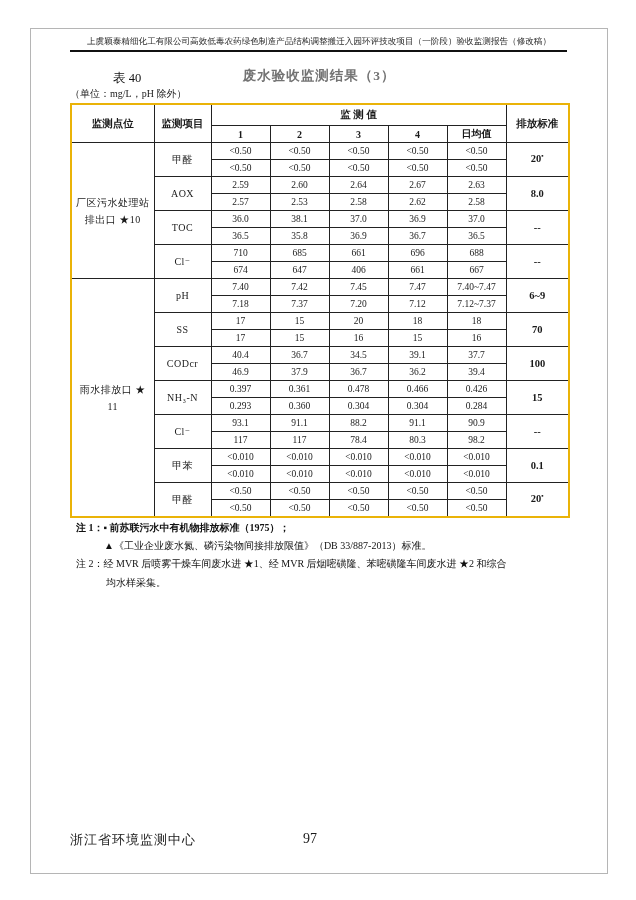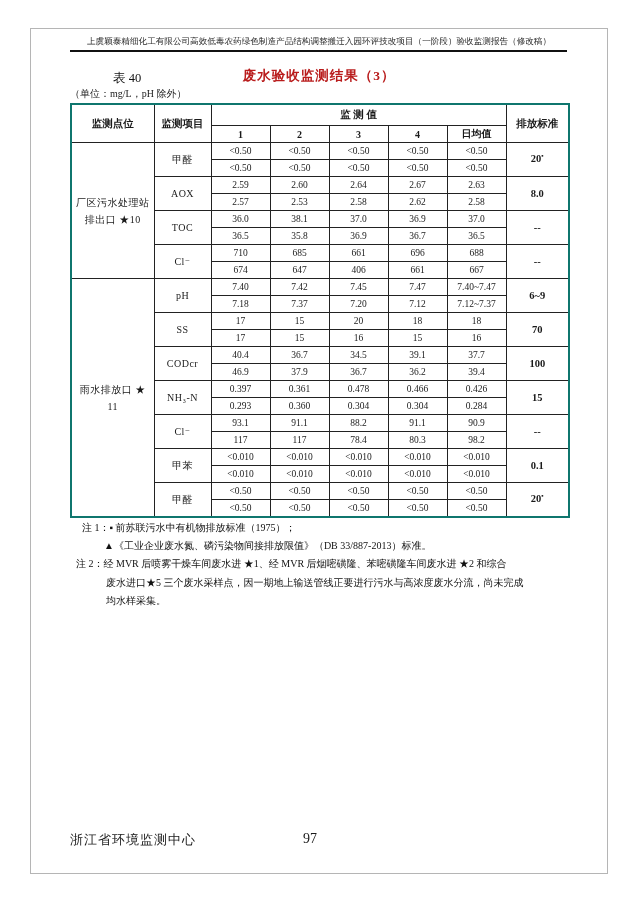--- a/index.html
+++ b/index.html
@@ -8,24 +8,24 @@
     font-family:"Liberation Serif","DejaVu Serif",serif;color:#1a1a1a;
     -webkit-font-smoothing:antialiased;
   }
   .page-frame{position:absolute;left:30px;top:28px;width:576px;height:844px;
     border:1px solid #b5b5b5;pointer-events:none;}
   .doc-header{position:absolute;top:36px;left:60px;width:518px;text-align:center;
     font-size:8.6px;color:#2a2a2a;white-space:nowrap;overflow:hidden;}
   .header-rule{position:absolute;top:50px;left:70px;width:497px;border-top:2px solid #111;}
   .table-label{position:absolute;top:70px;left:113px;font-size:12.5px;color:#111;}
   .doc-title{position:absolute;top:67px;left:70px;width:498px;text-align:center;
-    font-size:13.5px;font-weight:bold;letter-spacing:1px;color:#b91c1c;}
+    font-size:13.5px;font-weight:bold;letter-spacing:1px;color:#737373;}
   .unit-note{position:absolute;top:87px;left:70px;width:473px;text-align:left;font-size:10px;}
   .tbl-wrap{position:absolute;left:70px;top:103px;}
-  table{border-collapse:collapse;table-layout:fixed;width:498px;border:2px solid #0f766e;}
+  table{border-collapse:collapse;table-layout:fixed;width:498px;border:2px solid #eab308;}
   th,td{border:1px solid #222;padding:0;text-align:center;vertical-align:middle;
     font-size:9.5px;overflow:hidden;}
   thead th{font-weight:bold;font-size:10.5px;}
   tr.hdr1 th{height:20px;}
   tr.hdr2 th{height:16px;font-size:10px;}
   tbody td{height:16px;line-height:16px;}
   td.point-cell{font-size:10px;line-height:1.7;letter-spacing:0.5px;}
   td.item-cell{font-size:10px;letter-spacing:0.5px;}
   td.std-cell{font-weight:bold;font-size:10.5px;}
   .sup{font-size:6.5px;position:relative;top:-4px;font-weight:bold;}
@@ -258,21 +258,20 @@
           <td>&lt;0.50</td>
           <td>&lt;0.50</td>
           <td>&lt;0.50</td>
           <td>&lt;0.50</td>
         </tr>
       </tbody>
   </table>
 </div>
 
 <div class="notes">
-    <div class="note-line" style="margin-left: 6px;">注 1：▪ 前苏联污水中有机物排放标准（1975）；</div>
+    <div class="note-line" style="margin-left: 0px; font-weight: bold;">注 1：▪ 前苏联污水中有机物排放标准（1975）；</div>
     <div class="note-line" style="margin-left: 28px;">▲《工业企业废水氮、磷污染物间接排放限值》（DB 33/887-2013）标准。</div>
     <div class="note-line" style="margin-left: 0px;">注 2：经 MVR 后喷雾干燥车间废水进  ★1、经 MVR 后烟嘧磺隆、苯嘧磺隆车间废水进  ★2 和综合</div>
-    <div class="note-line" style="margin-left: 30px;">废水进口★5 三个废水采样点，因一期地上输送管线正要进行污水与高浓度废水分流，尚未完成</div>
     <div class="note-line" style="margin-left: 30px;">均水样采集。</div>
   </div>
 
 <div class="footer-page">97</div>
 <div class="footer-org">浙江省环境监测中心</div>
 
 </body></html>

